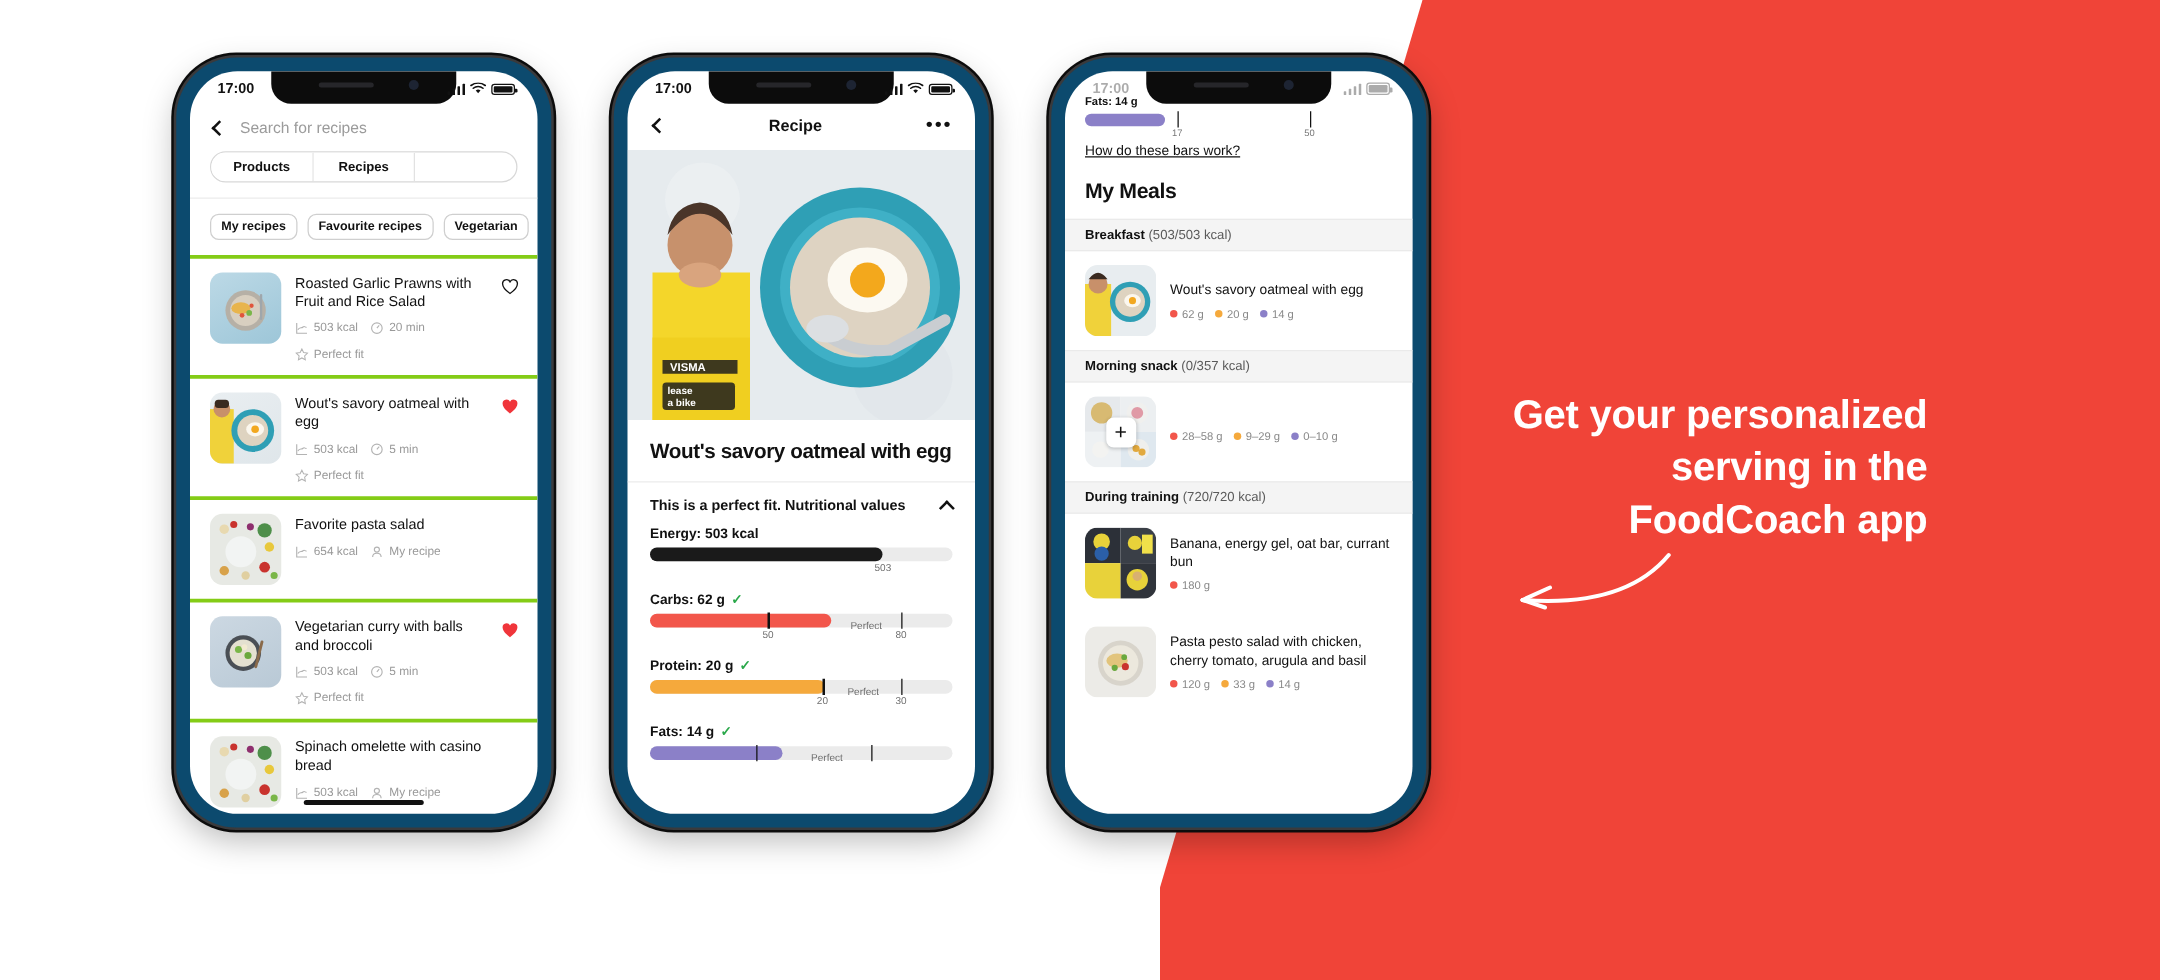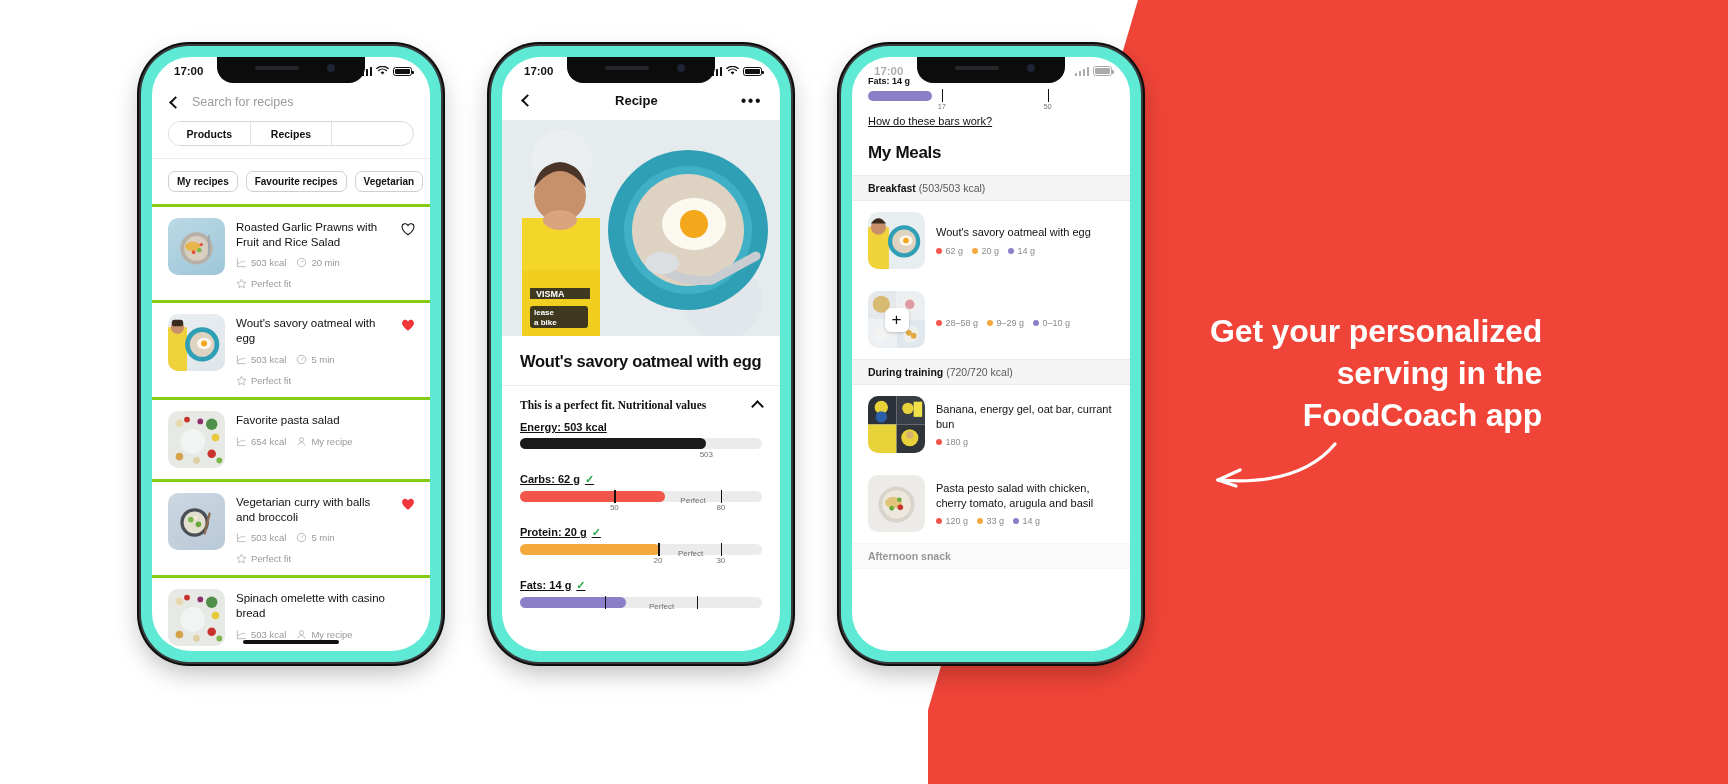--- a/index.html
+++ b/index.html
@@ -44,21 +44,21 @@
     top: 440px;
     width: 130px; height: 50px;
     z-index: 4;
   }
 
   
   .phone {
     position: absolute;
     z-index: 5;
     border-radius: 48px;
-    background: #5eead4;
+    background: #0c4a6e;
     padding: 11px;
     box-shadow: 0 0 0 2px #3a3a3c, 0 0 0 4px #0c0c0c, 0 10px 26px rgba(0,0,0,0.28);
   }
   .phone-screen {
     position: relative;
     width: 100%; height: 100%;
     border-radius: 38px;
     background: #ffffff;
     overflow: hidden;
   }
@@ -173,25 +173,25 @@
   .dots { letter-spacing: 1.5px; font-size: 16px; color: #111; line-height: 10px; }
 
   .hero { width: 100%; height: 216px; position: relative; overflow: hidden; }
 
   .recipe-h1 { font-size: 16.5px; font-weight: bold; color: #111; padding: 16px 18px 14px 18px; letter-spacing: -0.3px; }
   .nutri-head {
     display: flex; align-items: center; justify-content: space-between;
     padding: 12px 18px 10px 18px;
     border-top: 1px solid #ececec;
   }
-  .nutri-head span { font-size: 11.5px; font-weight: bold; color: #111; font-family: Liberation Serif, serif; }
+  .nutri-head span { font-size: 11.5px; font-weight: bold; color: #111; }
   .chev-up { width: 9px; height: 9px; border-left: 2px solid #111; border-top: 2px solid #111; transform: rotate(45deg); margin-top: 4px; }
 
   .nb { padding: 0 18px; margin-bottom: 12px; }
-  .nb-label { font-size: 11px; font-weight: bold; color: #111; display: flex; gap: 5px; margin-bottom: 5px; text-decoration: underline; }
+  .nb-label { font-size: 11px; font-weight: bold; color: #111; display: flex; align-items: center; gap: 5px; margin-bottom: 5px; }
   .check { color: #2aa84a; font-size: 11px; font-weight: bold; }
   .bar-track { position: relative; height: 11px; border-radius: 6px; background: #ebebeb; }
   .bar-fill { position: absolute; left: 0; top: 0; height: 11px; border-radius: 6px; }
   .bar-tick { position: absolute; top: -1px; width: 1.6px; height: 13px; background: #111; }
   .bar-perfect { position: absolute; top: 0; height: 19px; display: flex; align-items: center; justify-content: center;
                  font-size: 8px; color: #6f6f6f; }
   .bar-nums { position: relative; height: 11px; margin-top: 1px; }
   .bar-num { position: absolute; font-size: 8px; color: #6f6f6f; transform: translateX(-50%); }
 
   
@@ -686,20 +686,21 @@
                 <span class="dot" style="background: rgb(245, 169, 60);"></span>
                 <span>20 g</span>
               </div>
               <div class="macro">
                 <span class="dot" style="background: rgb(139, 128, 200);"></span>
                 <span>14 g</span>
               </div>
             </div>
           </div>
         </div>
+        <div class="meal-header"><b>Morning snack</b><span> (0/357 kcal)</span></div>
         <div class="meal-item">
           <div class="meal-thumb">
             <svg class="art" viewBox="0 0 60 60">
               <rect width="30" height="30" fill="#e6e9ec"></rect>
               <rect x="30" width="30" height="30" fill="#eceff1"></rect>
               <rect y="30" width="30" height="30" fill="#eef1f3"></rect>
               <rect x="30" y="30" width="30" height="30" fill="#dfe8ef"></rect>
               <circle cx="14" cy="14" r="9" fill="#d8ba72"></circle>
               <circle cx="44" cy="14" r="9" fill="#f0f0ee"></circle>
               <circle cx="44" cy="14" r="5" fill="#e09aa6"></circle>
@@ -776,16 +777,15 @@
                 <span class="dot" style="background: rgb(245, 169, 60);"></span>
                 <span>33 g</span>
               </div>
               <div class="macro">
                 <span class="dot" style="background: rgb(139, 128, 200);"></span>
                 <span>14 g</span>
               </div>
             </div>
           </div>
         </div>
-        <div class="meal-header fade-row"><b>Afternoon snack</b></div>
       </div>
   </div>
 </div>
 
 </body></html>

